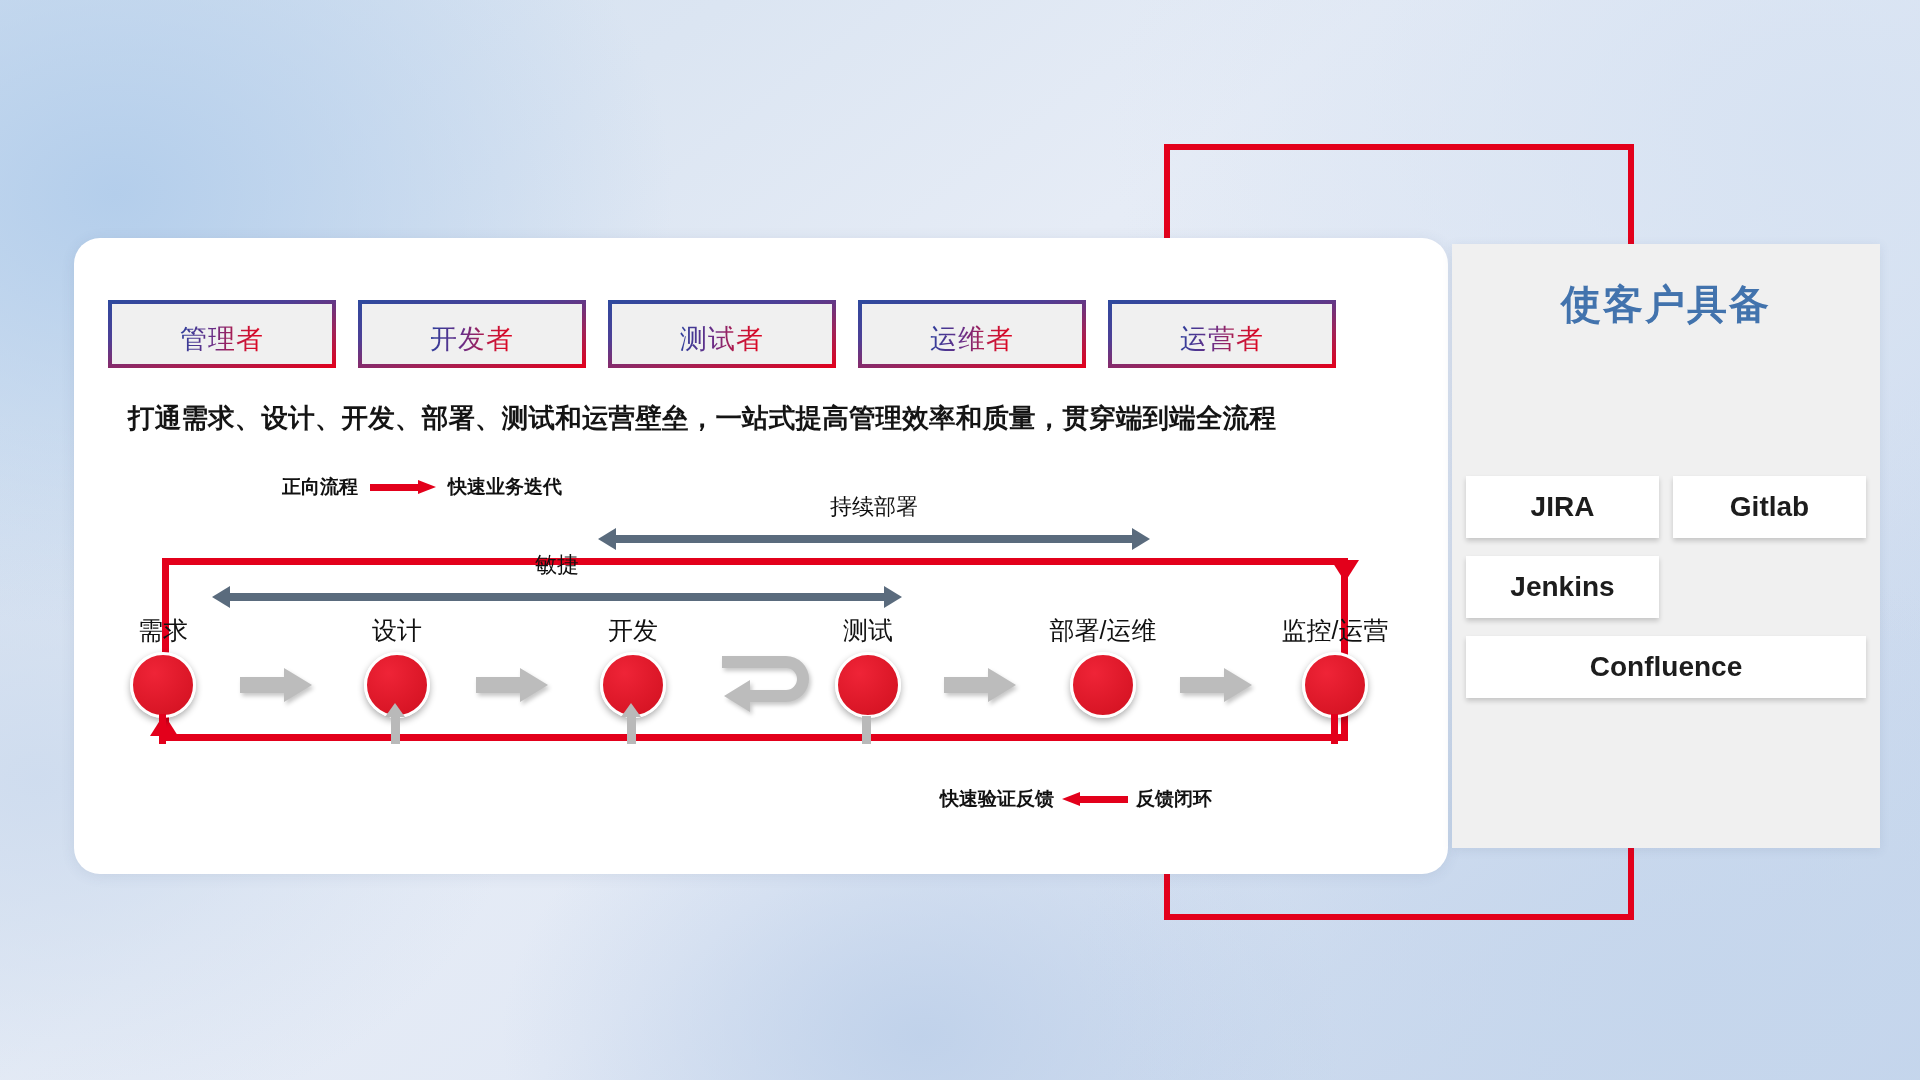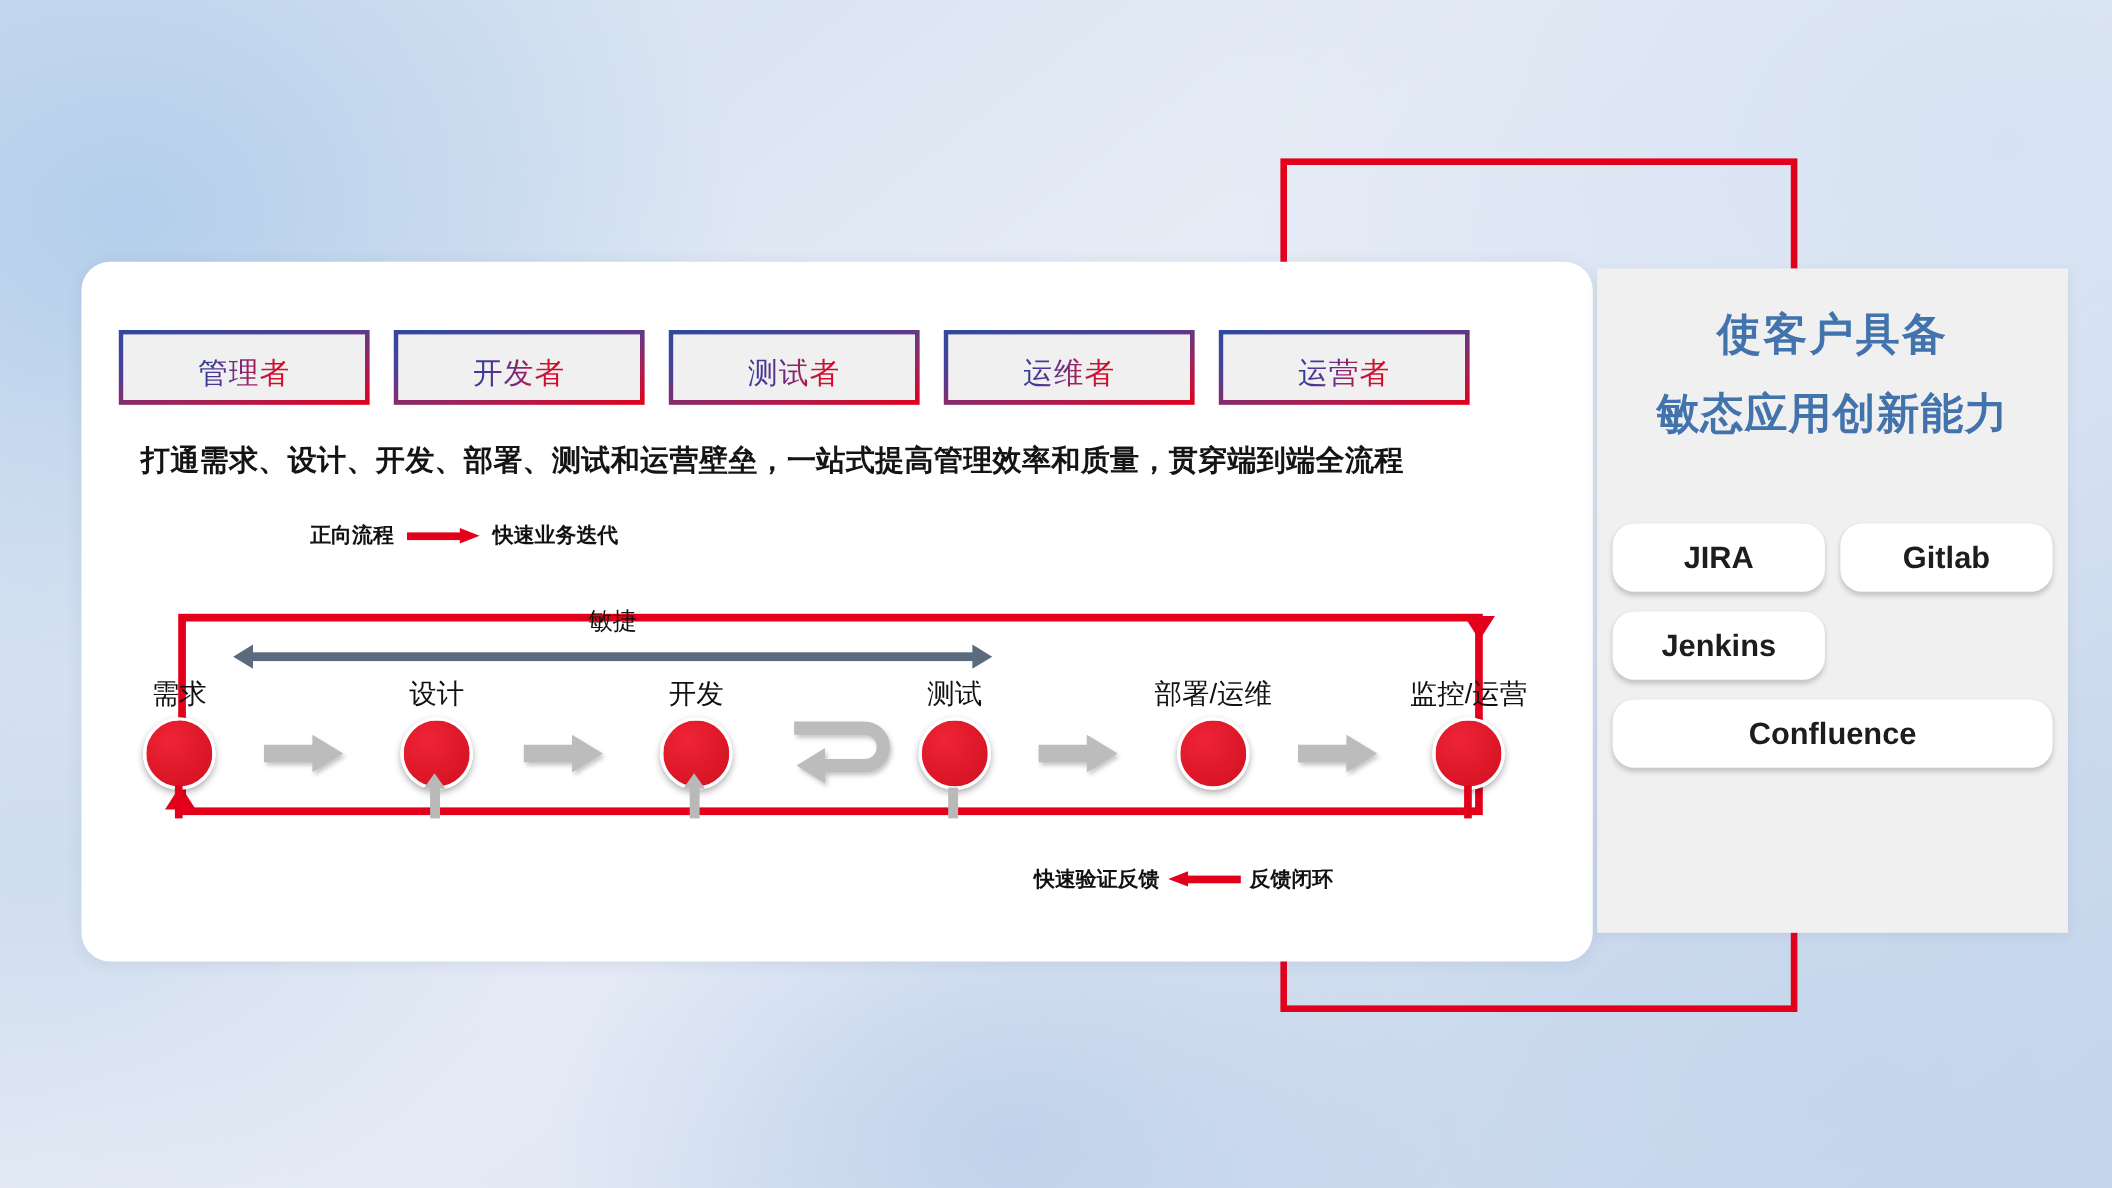--- a/index.html
+++ b/index.html
@@ -203,21 +203,21 @@
   .panel-title .t1 { display: block; font-size: 40px; letter-spacing: 2px; }
   .panel-title .t2 { display: block; font-size: 39px; letter-spacing: 1px; margin-top: 14px; }
 
   .tools {
     position: absolute; left: 14px; right: 14px; top: 232px;
     display: flex; flex-wrap: wrap; gap: 18px 14px;
   }
   .tool {
     height: 62px;
     background: #ffffff;
-    border-radius: 20px;
+    border-radius: 0;
     display: flex; align-items: center; justify-content: center;
     font-size: 28px; font-weight: bold; color: #1d1d1d;
     box-shadow: 0 3px 5px rgba(0,0,0,0.18);
   }
   .tool.half { width: calc(50% - 7px); }
   .tool.full { width: 100%; }
 </style>
 </head>
 <body>
 
@@ -249,20 +249,26 @@
 
   <div class="legend-fwd">
     <span>正向流程</span>
     <span class="ar-red right">
       <i class="shaft"></i>
         <i class="head"></i>
     </span>
     <span>快速业务迭代</span>
   </div>
 
+  <div class="measure m-deploy">
+    <span class="mlabel">持续部署</span>
+    <i class="tipL"></i>
+    <i class="bar"></i>
+    <i class="tipR"></i>
+  </div>
 
   <div class="loop"></div>
   <div class="loop-head-down"></div>
   <div class="loop-head-up"></div>
 
   <div class="measure m-agile">
     <span class="mlabel">敏捷</span>
     <i class="tipL"></i>
     <i class="bar"></i>
     <i class="tipR"></i>
@@ -346,21 +352,20 @@
     <span class="ar-red left">
       <i class="shaft"></i>
         <i class="head"></i>
     </span>
     <span>反馈闭环</span>
   </div>
 
   <div class="panel">
     <div class="panel-title">
       <span class="t1">使客户具备</span>
-      <span class="t2">敏态应用创新能力</span>
     </div>
     <div class="tools">
       <div class="tool half">JIRA</div>
       <div class="tool half">Gitlab</div>
       <div class="tool half">Jenkins</div>
       <div class="tool full">Confluence</div>
     </div>
   </div>
 
 </div>

